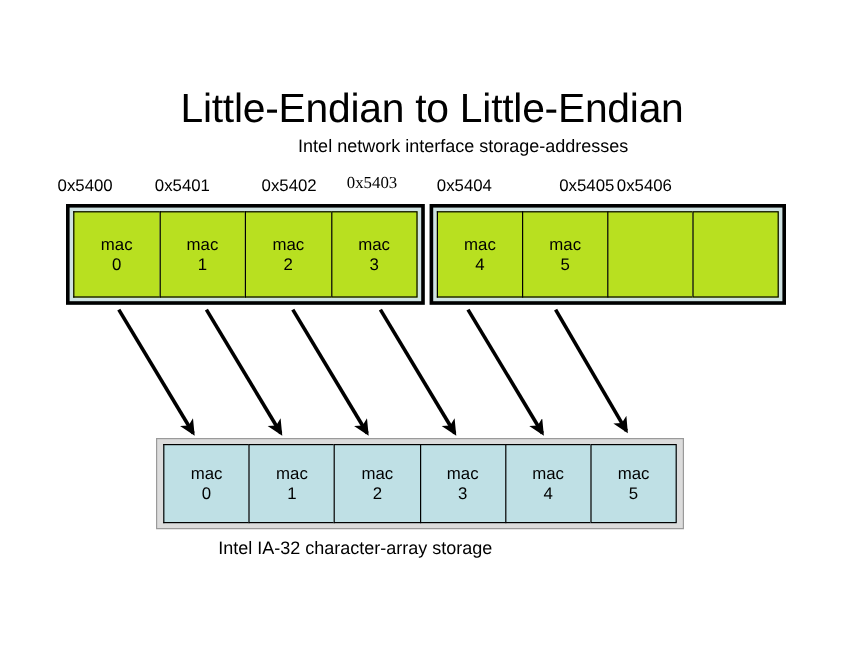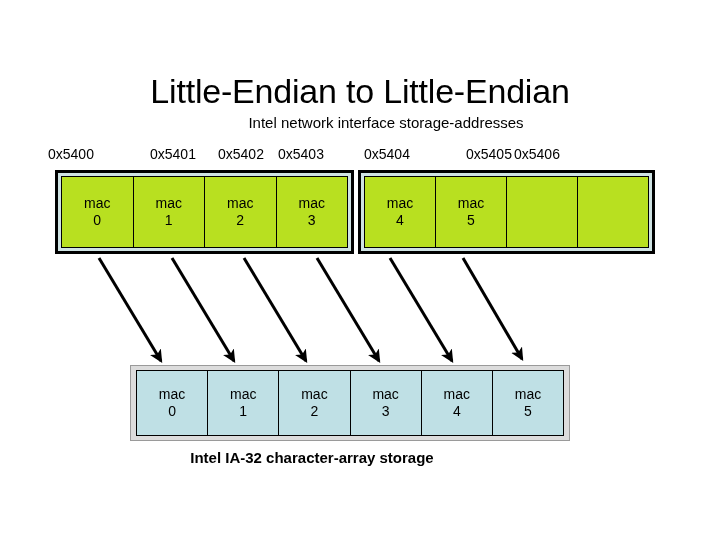--- a/index.html
+++ b/index.html
@@ -143,43 +143,42 @@
     align-items: center;
     justify-content: center;
     font-size: 14px;
     line-height: 17px;
   }
   .ia32-cell:last-child { border-right-width: 1px; }
 
   
   #bottom-caption {
     position: absolute;
-    left: 16px;
+    left: 0;
     top: 448px;
     width: 592px;
     text-align: center;
     font-size: 15px;
     line-height: 20px;
-    font-weight: bold;
   }
 </style>
 </head>
 <body>
 
 <div id="slide">
 
   <h1 id="slide-title">Little-Endian to Little-Endian</h1>
 
   <div id="top-caption">Intel network interface storage-addresses</div>
 
   <div id="address-row">
       <span class="addr-label" style="left: 48px;">0x5400</span>
-      <span class="addr-label" style="left: 129px; margin-left: 21px;">0x5401</span>
+      <span class="addr-label" style="left: 129px;">0x5401</span>
       <span class="addr-label" style="left: 203px; margin-left: 15px;">0x5402</span>
-      <span class="addr-label" style="left: 278px;">0x5403</span>
+      <span class="addr-label" style="left: 289px; font-family: Liberation Serif, serif;">0x5403</span>
       <span class="addr-label" style="left: 364px; text-align: right;">0x5404</span>
       <span class="addr-label" style="left: 466px;">0x5405</span>
       <span class="addr-label" style="left: 514px;">0x5406</span>
       <span class="addr-label" style="left: 589px; margin-top: 28px;">0x5407</span>
     </div>
 
   <div class="nic-group" id="nic-group-1">
     <div class="nic-cells">
         <div class="nic-cell">
           <span class="cell-top">mac</span>

